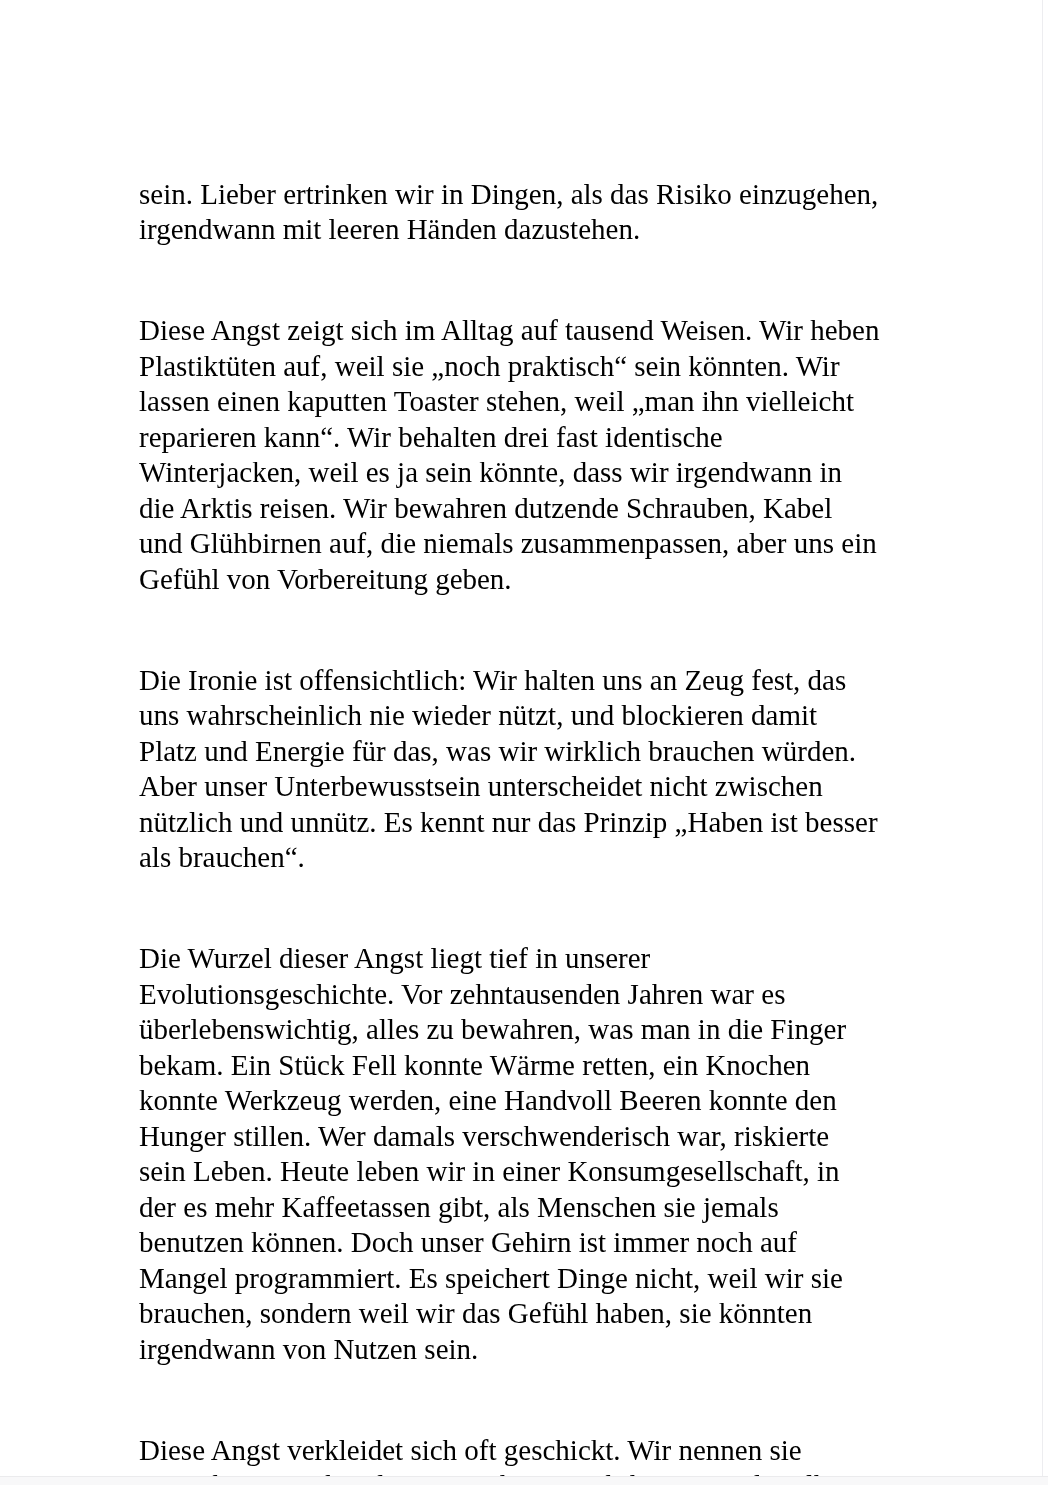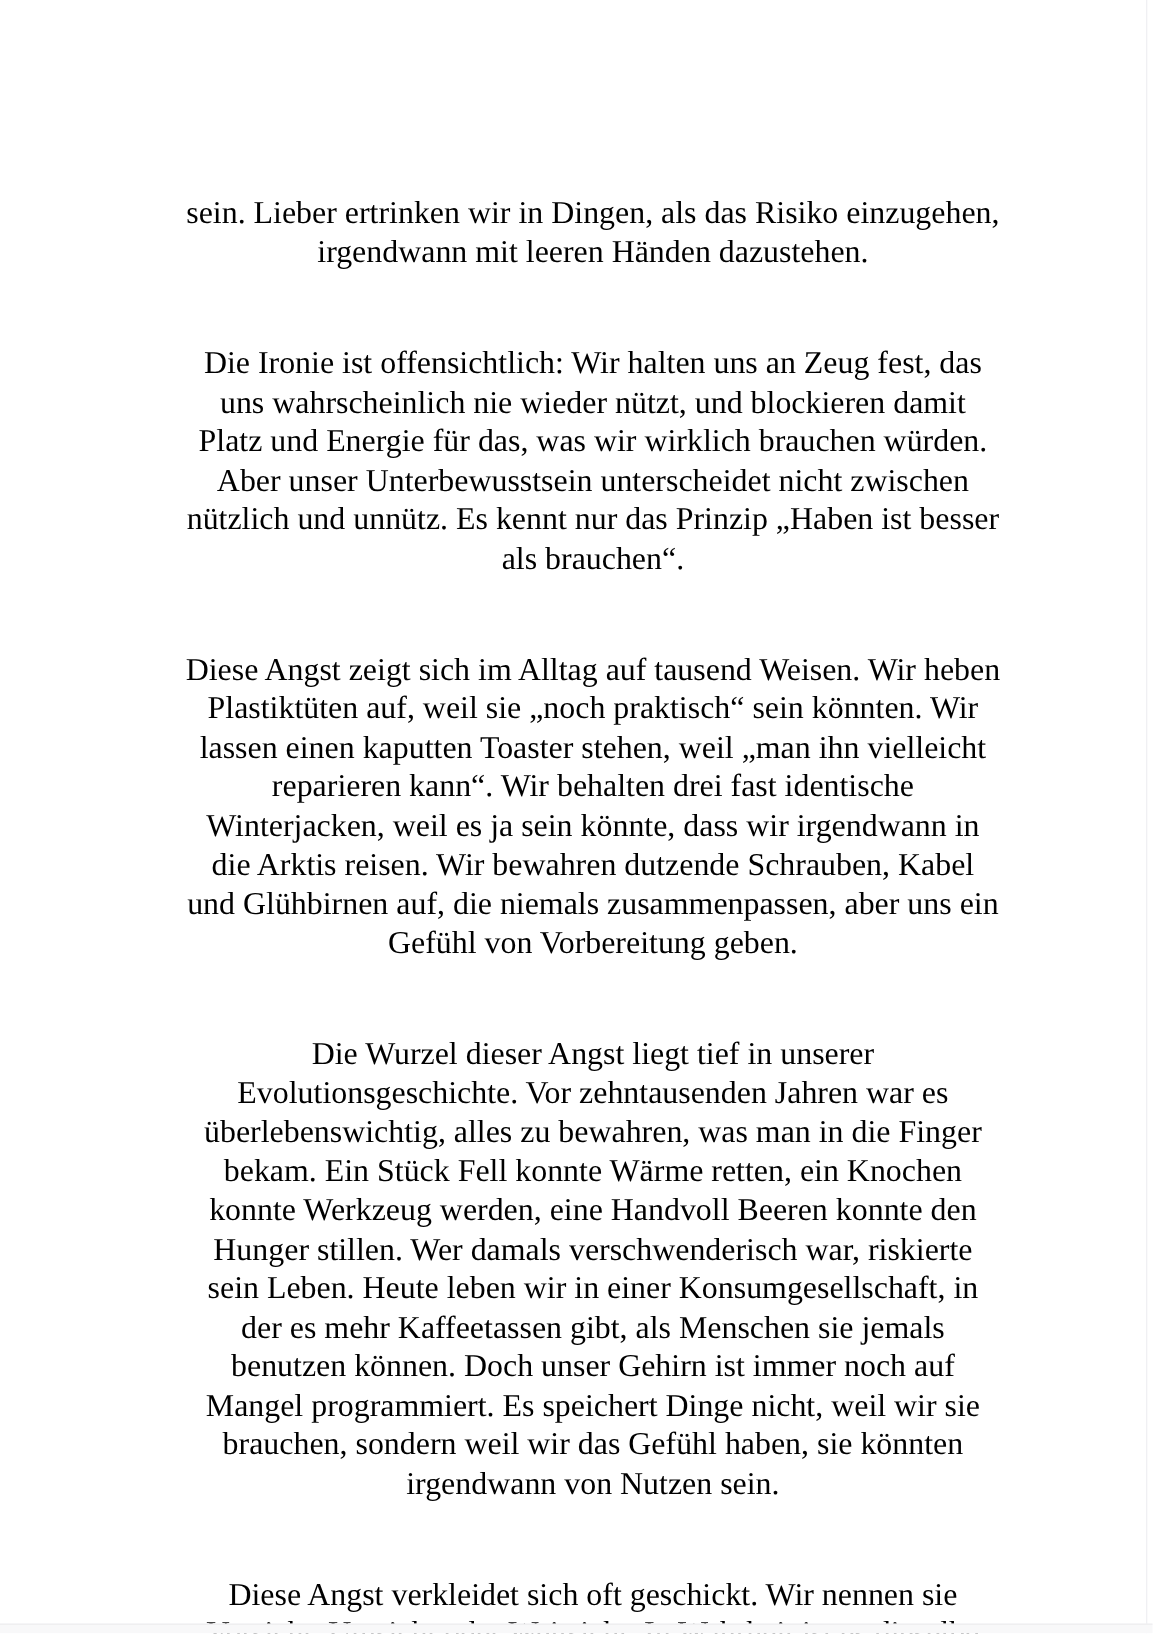--- a/index.html
+++ b/index.html
@@ -39,45 +39,44 @@
     width: 800px;
     color: #000000;
     font-size: 29px;
     line-height: 35.5px;
     white-space: pre-line;
     -webkit-font-smoothing: antialiased;
   }
   .text-column p {
     margin: 0 0 30px 0;
     padding: 0;
-    text-align: center;
   }
 </style>
 </head>
 <body>
 
 <div class="viewport">
 
   <div class="text-column">
     <p>sein. Lieber ertrinken wir in Dingen, als das Risiko einzugehen,
 irgendwann mit leeren Händen dazustehen.</p>
-    <p>Die Ironie ist offensichtlich: Wir halten uns an Zeug fest, das
-uns wahrscheinlich nie wieder nützt, und blockieren damit
-Platz und Energie für das, was wir wirklich brauchen würden.
-Aber unser Unterbewusstsein unterscheidet nicht zwischen
-nützlich und unnütz. Es kennt nur das Prinzip „Haben ist besser
-als brauchen“.</p>
     <p>Diese Angst zeigt sich im Alltag auf tausend Weisen. Wir heben
 Plastiktüten auf, weil sie „noch praktisch“ sein könnten. Wir
 lassen einen kaputten Toaster stehen, weil „man ihn vielleicht
 reparieren kann“. Wir behalten drei fast identische
 Winterjacken, weil es ja sein könnte, dass wir irgendwann in
 die Arktis reisen. Wir bewahren dutzende Schrauben, Kabel
 und Glühbirnen auf, die niemals zusammenpassen, aber uns ein
 Gefühl von Vorbereitung geben.</p>
+    <p>Die Ironie ist offensichtlich: Wir halten uns an Zeug fest, das
+uns wahrscheinlich nie wieder nützt, und blockieren damit
+Platz und Energie für das, was wir wirklich brauchen würden.
+Aber unser Unterbewusstsein unterscheidet nicht zwischen
+nützlich und unnütz. Es kennt nur das Prinzip „Haben ist besser
+als brauchen“.</p>
     <p>Die Wurzel dieser Angst liegt tief in unserer
 Evolutionsgeschichte. Vor zehntausenden Jahren war es
 überlebenswichtig, alles zu bewahren, was man in die Finger
 bekam. Ein Stück Fell konnte Wärme retten, ein Knochen
 konnte Werkzeug werden, eine Handvoll Beeren konnte den
 Hunger stillen. Wer damals verschwenderisch war, riskierte
 sein Leben. Heute leben wir in einer Konsumgesellschaft, in
 der es mehr Kaffeetassen gibt, als Menschen sie jemals
 benutzen können. Doch unser Gehirn ist immer noch auf
 Mangel programmiert. Es speichert Dinge nicht, weil wir sie

